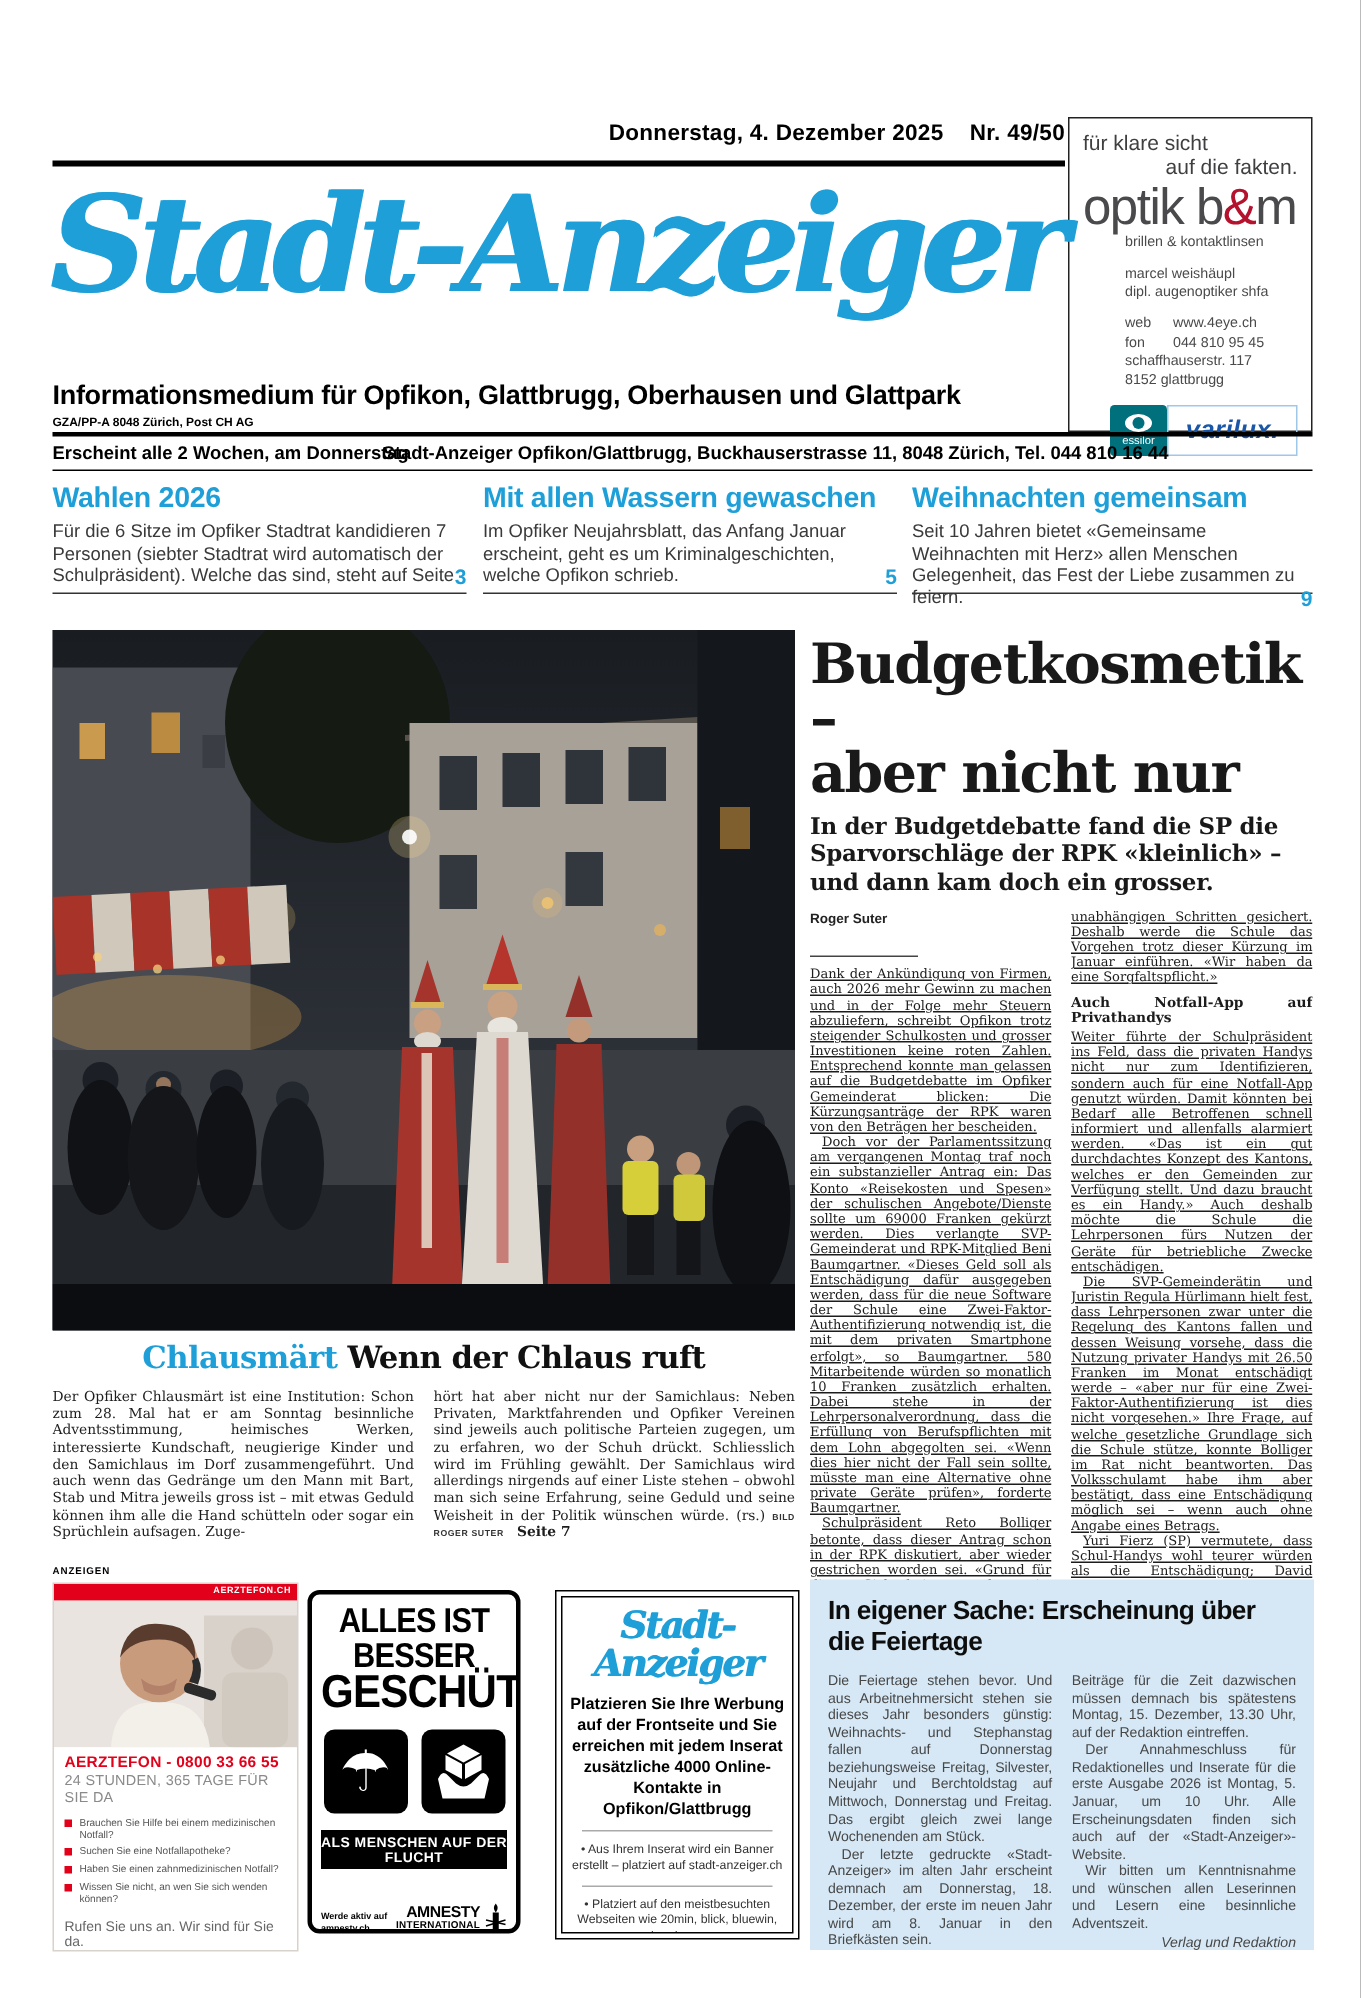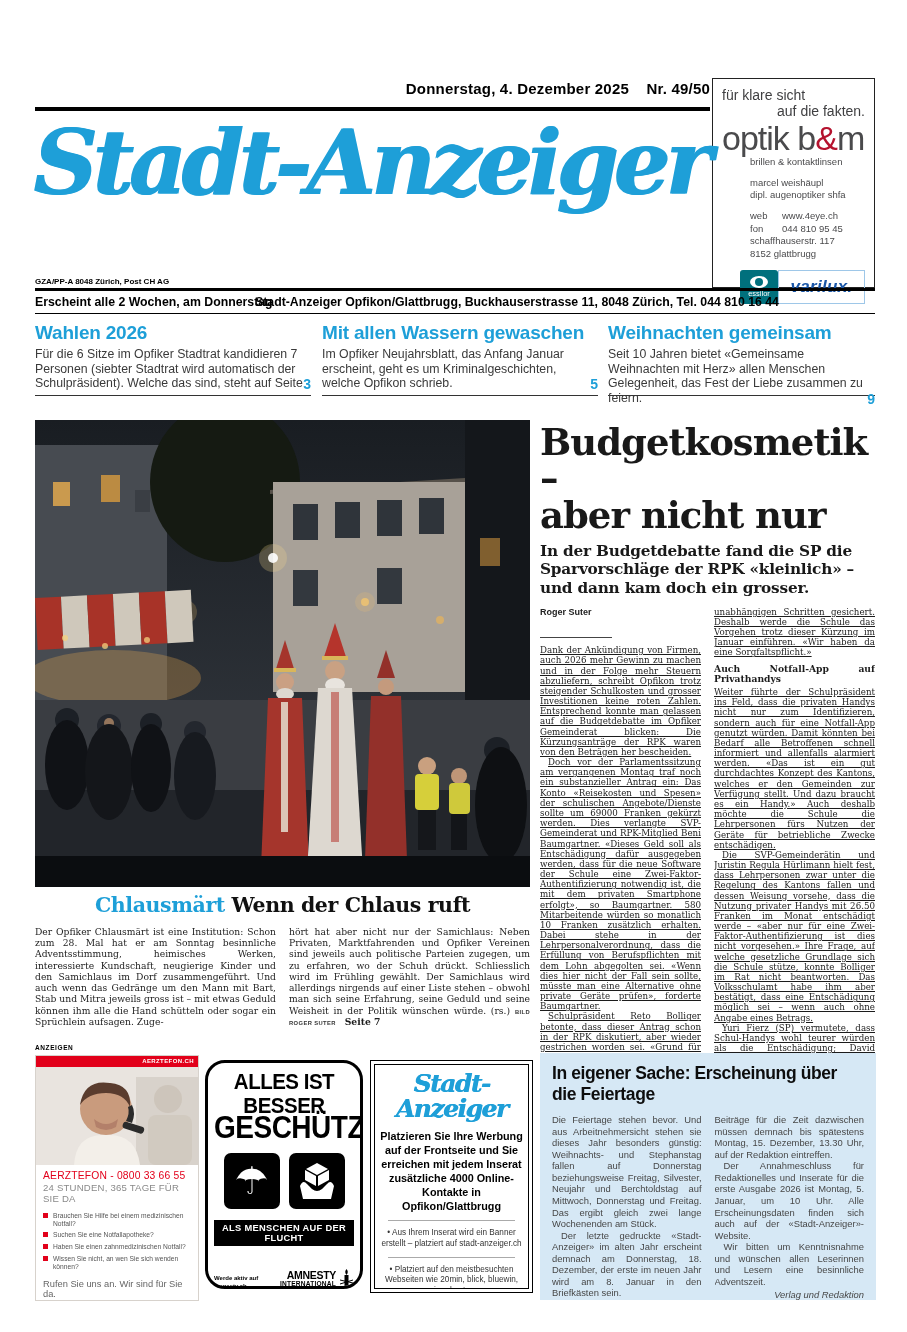--- a/index.html
+++ b/index.html
@@ -72,29 +72,29 @@
   .chlaus .pseite{font-weight:bold;}
   
   .ads-label{top:1044px;left:35px;font-size:6.5px;font-weight:bold;letter-spacing:.6px;color:#000;}
   
   .aerzte{top:1055px;left:35px;width:164px;height:246px;background:#fff;border:1px solid #d7d2cc;
           box-sizing:border-box;overflow:hidden;}
   .aerzte .bar{height:11px;background:#e2001a;color:#fff;font-size:6px;font-weight:bold;
                text-align:right;padding:2px 4px 0 0;box-sizing:border-box;letter-spacing:.4px;}
   .aerzte .foto{height:98px;overflow:hidden;}
   .aerzte .body{padding:5px 7px 0;}
-  .aerzte .t1{color:#e2001a;font-weight:normal;font-size:10.3px;letter-spacing:.2px;}
+  .aerzte .t1{color:#e2001a;font-weight:bold;font-size:10.3px;letter-spacing:.2px;}
   .aerzte .t2{color:#8a8a8a;font-size:9.6px;margin-top:1px;letter-spacing:.2px;}
   .aerzte ul{list-style:none;margin:8px 0 0;padding:0;}
   .aerzte li{font-size:6.7px;color:#555;margin-bottom:4px;position:relative;padding-left:10px;line-height:1.15;}
   .aerzte li:before{content:"";position:absolute;left:0;top:1px;width:5px;height:5px;background:#e2001a;}
   .aerzte .cta{font-size:9.3px;color:#666;margin-top:9px;}
   
-  .amnesty{top:1060px;left:205px;width:158px;height:229px;background:#fff;border:3px solid #000;
-           border-radius:20px;box-sizing:border-box;padding:7px 6px;overflow:hidden;color:#000;}
+  .amnesty{top:1060px;left:205px;width:142px;height:229px;background:#fff;border:3px solid #000;
+           border-radius:8px;box-sizing:border-box;padding:7px 6px;overflow:hidden;color:#000;}
   .amnesty .a1{font-weight:900;font-size:20.5px;letter-spacing:-.5px;line-height:1;text-align:center;
                transform:scaleY(1.12);transform-origin:top;}
   .amnesty .a2{font-weight:900;font-size:28px;letter-spacing:-.5px;line-height:1;text-align:center;
                transform:scaleY(1.1);transform-origin:top;margin-top:2px;}
   .amnesty .icons{display:flex;justify-content:center;gap:9px;margin-top:12px;}
   .amnesty .isq{width:56px;height:56px;background:#000;border-radius:7px;display:flex;
                 align-items:center;justify-content:center;color:#fff;}
   .amnesty .isq .umb{font-family:"DejaVu Sans",sans-serif;font-size:38px;line-height:1;}
   .amnesty .bbar{background:#000;color:#fff;font-weight:bold;font-size:9.3px;letter-spacing:.3px;
                  text-align:center;padding:3px 0;margin-top:11px;transform:scaleX(1.0);}
@@ -152,20 +152,21 @@
     <div class="logos">
       <div class="essilor">
         <div class="eye"></div>
         <span>essilor</span>
       </div>
       <div class="varilux">varilux.</div>
     </div>
   </div>
 
   <div class="abs masthead">Stadt-Anzeiger</div>
+  <div class="abs subtitle">Informationsmedium für Opfikon, Glattbrugg, Oberhausen und Glattpark</div>
   <div class="abs postline">GZA/PP-A 8048 Zürich, Post CH AG</div>
   <div class="abs rule2"></div>
   <div class="abs freq">Erscheint alle 2 Wochen, am Donnerstag</div>
   <div class="abs address">Stadt-Anzeiger Opfikon/Glattbrugg, Buckhauserstrasse 11, 8048 Zürich, Tel. 044 810 16 44</div>
   <div class="abs rule3"></div>
 
   <div class="abs teaser" style="left:35px;width:276px;">
     <div class="tt">Wahlen 2026</div>
     <div class="tb"><span>Für die 6 Sitze im Opfiker Stadtrat kandidieren 7 Personen (siebter Stadtrat wird automatisch der Schulpräsident). Welche das sind, steht auf Seite</span> <span class="pg">3</span></div>
   </div>

